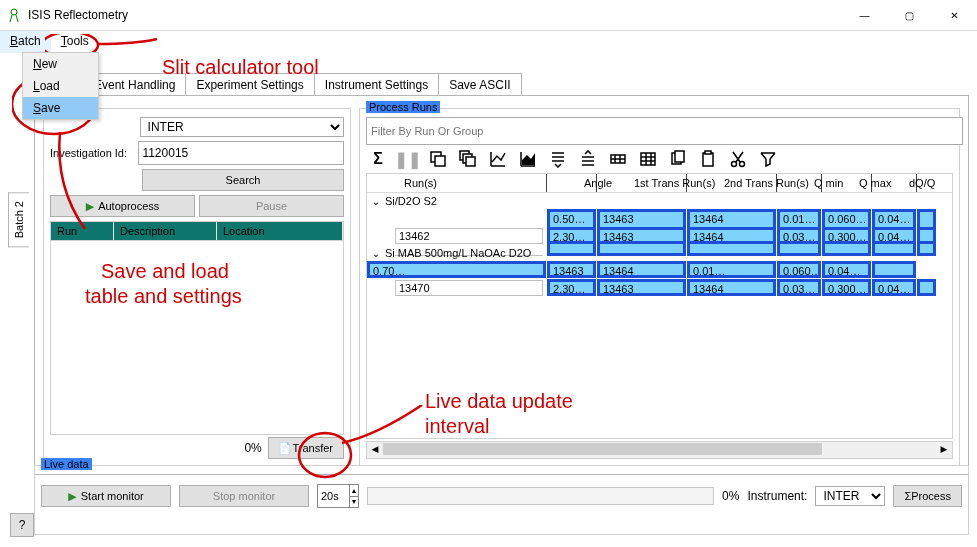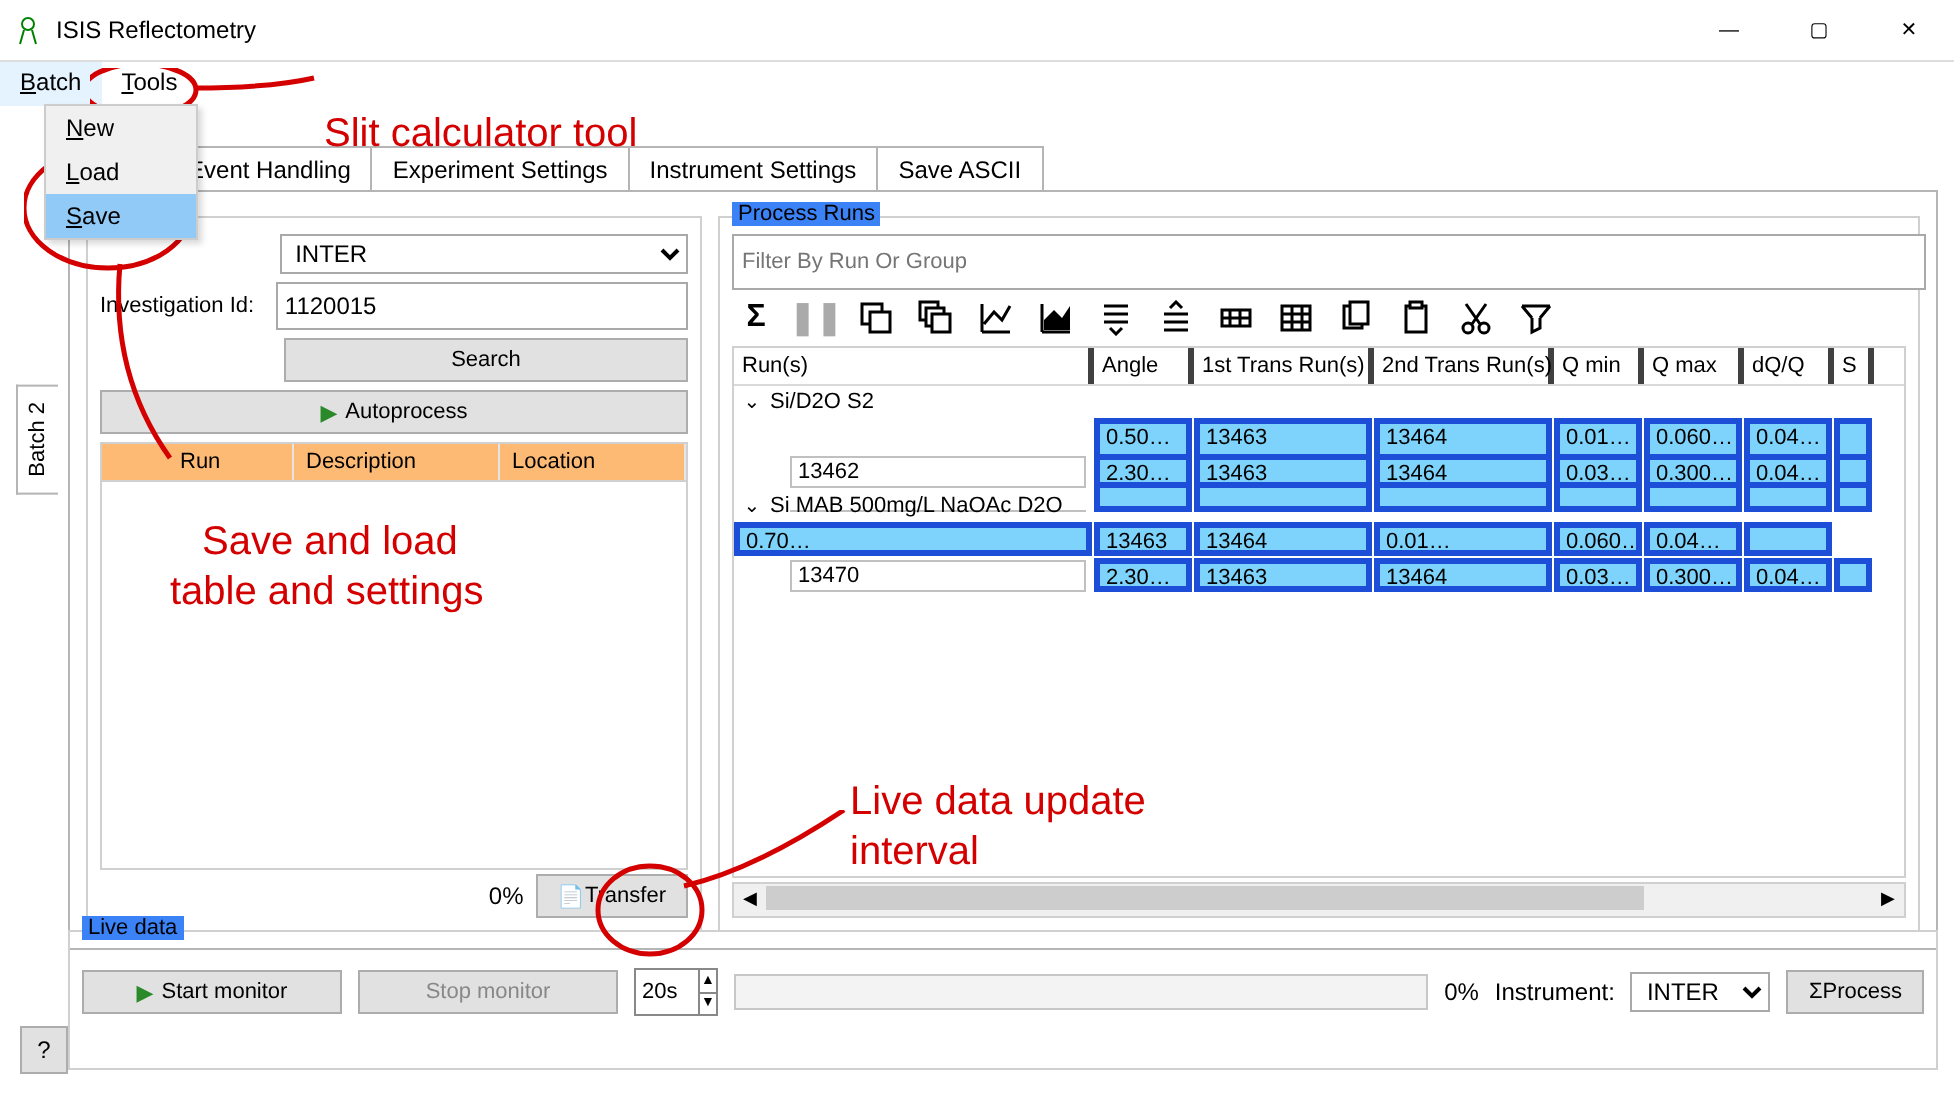--- a/index.html
+++ b/index.html
@@ -134,23 +134,22 @@
     justify-content: center;
     padding: 0 10px;
     cursor: default;
   }
   .btn.wide { flex: 1; }
   .btn.disabled { color: #888; }
   .btn .tri { color: #2a8a2a; margin-right: 4px; }
   .list-headers {
     display: flex;
     border: 1px solid #d0d0d0;
-    background: #fdba74;
+    background: #0f766e;
     font-size: 11px;
-    padding-left: 33px;
   }
   .list-headers .col {
     padding: 3px 6px;
     border-right: 1px solid #e5e5e5;
   }
   .list-body {
     border: 1px solid #d0d0d0;
     border-top: none;
     flex: 1;
     background: #fff;
@@ -178,22 +177,23 @@
     flex-direction: column;
     overflow: hidden;
   }
   .run-table .hdr {
     display: grid;
     grid-template-columns: 180px 50px 90px 90px 45px 50px 45px 20px;
     border-bottom: 1px solid #d9d9d9;
   }
   .run-table .hdr .c {
     padding: 3px 4px;
-    border-right: 3px solid #404040;
+    border-right: 1px solid #404040;
     white-space: nowrap;
+    margin-left: 33px;
   }
   .run-table .body { flex:1; overflow:auto; }
   .run-table .grp {
     padding: 2px 4px 2px 4px;
     display:flex; align-items:center; gap:4px;
   }
   .run-table .grp .exp {
     display:inline-block; width:10px; text-align:center; font-size:10px;
   }
   .run-table .rw {
@@ -314,20 +314,21 @@
         </div>
         <div class="row">
           <span style="width:88px;"></span>
           <button class="btn wide">Search</button>
         </div>
         <div class="row">
           <button class="btn" style="flex:1">
               <span class="tri">▶</span>
               <span>Autoprocess</span>
             </button>
+          <button class="btn disabled" style="flex:1">Pause</button>
         </div>
         <div class="list-headers">
           <div class="col" style="width:50px">Run</div>
           <div class="col" style="width:90px">Description</div>
           <div class="col" style="flex:1">Location</div>
         </div>
         <div class="list-body"></div>
         <div class="below-list">
           <span class="spacer"></span>
           <span>0%</span>

